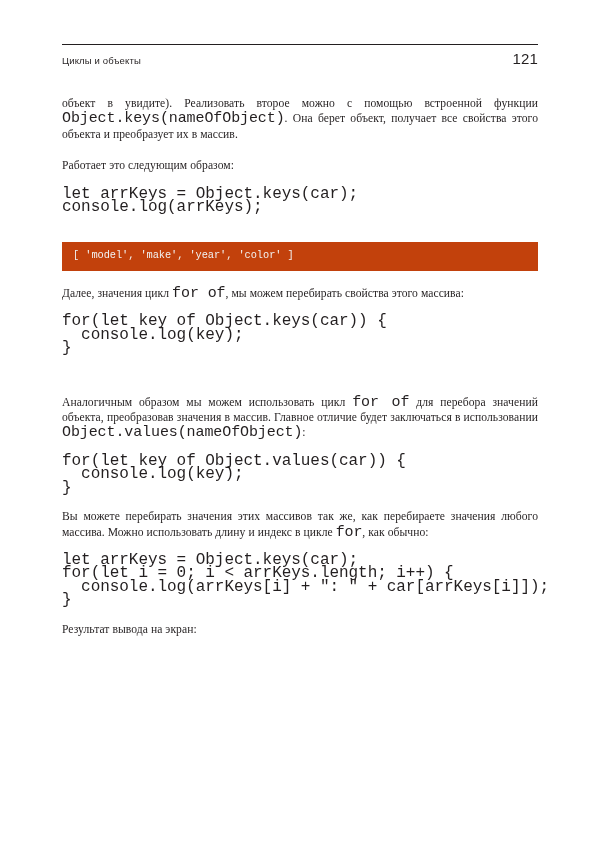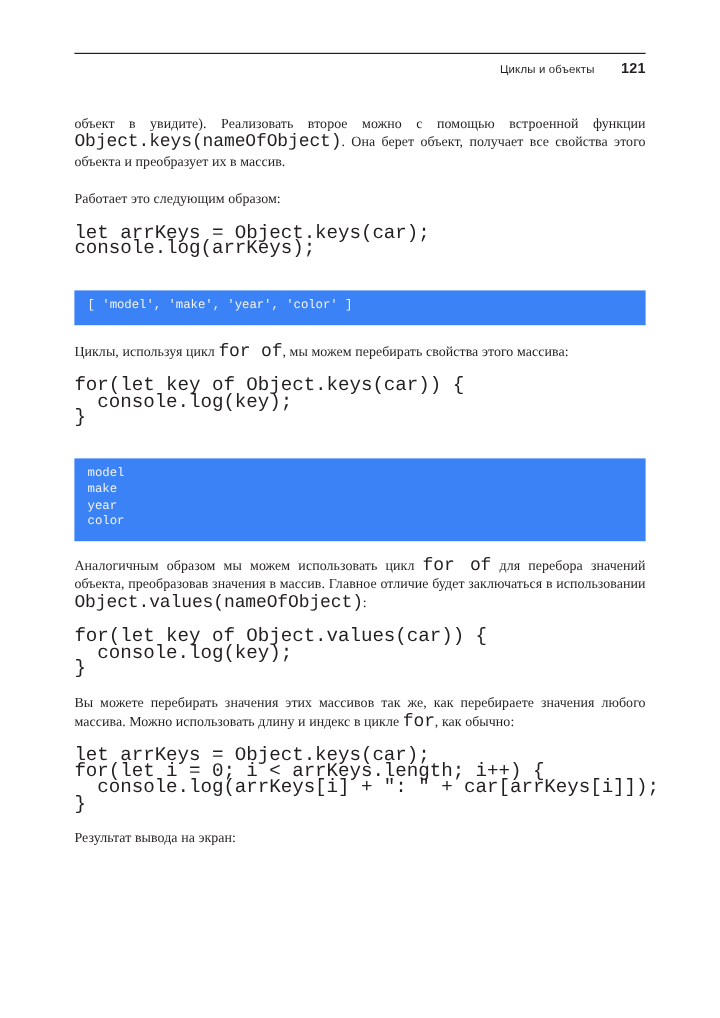--- a/index.html
+++ b/index.html
@@ -30,34 +30,34 @@
   }
 
   
   .header-rule {
     height: 0;
     border-top: 1.6px solid #231f20;
     margin: 0 0 5px 0;
   }
   .running-head {
     display: flex;
-    justify-content: flex-end;
+    justify-content: space-between;
     align-items: baseline;
     font-family: "Liberation Sans", "DejaVu Sans", sans-serif;
     font-size: 9.5px;
     color: #231f20;
     letter-spacing: 0.15px;
     height: 14px;
   }
   .running-head .chapter-title {
     margin-right: 22px;
   }
   .running-head .page-number {
-    font-weight: bold;
-    font-size: 12px;
+    font-weight: normal;
+    font-size: 15px;
   }
 
   
   p.para {
     margin: 0;
     font-size: 11.6px;
     line-height: 15.4px;
     text-align: justify;
     color: #231f20;
     letter-spacing: 0.06px;
@@ -77,21 +77,21 @@
     font-size: 16px;
     line-height: 13.4px;
     color: #231f20;
     white-space: pre;
     letter-spacing: -0.05px;
   }
 
   
   pre.console {
     margin: 0;
-    background: #3b82f6;
+    background: #c2410c;
     color: #f2f2f2;
     font-family: "Liberation Mono", "DejaVu Sans Mono", monospace;
     font-size: 10.3px;
     line-height: 13.6px;
     white-space: pre;
     letter-spacing: -0.05px;
     padding: 7px 0 8px 11px;
     box-sizing: border-box;
     width: 476px;
   }
@@ -128,37 +128,33 @@
 
     <div class="gap-14"></div>
 
 
     <div class="gap-14"></div>
 
     <pre class="console">[ 'model', 'make', 'year', 'color' ]</pre>
 
     <div class="gap-15"></div>
 
-    <p class="para"><span>Циклы, используя цикл </span><code class="inline">for of</code><span>, мы можем перебирать свойства этого массива:</span></p>
+    <p class="para"><span>Далее, значения цикл </span><code class="inline">for of</code><span>, мы можем перебирать свойства этого массива:</span></p>
 
     <div class="gap-14"></div>
 
     <pre class="listing">for(let key of Object.keys(car)) {
   console.log(key);
 }</pre>
 
     <div class="gap-13"></div>
 
 
     <div class="gap-13"></div>
 
-    <pre class="console">model
-make
-year
-color</pre>
 
     <div class="gap-13"></div>
 
     <p class="para"><span>Аналогичным образом мы можем использовать цикл </span><code class="inline">for of</code><span> для перебора значений объекта, преобразовав значения в массив. Главное отличие будет заключаться в использовании </span><code class="inline">Object.values(nameOfObject)</code><span>:</span></p>
 
     <div class="gap-14"></div>
 
     <pre class="listing">for(let key of Object.values(car)) {
   console.log(key);
 }</pre>

